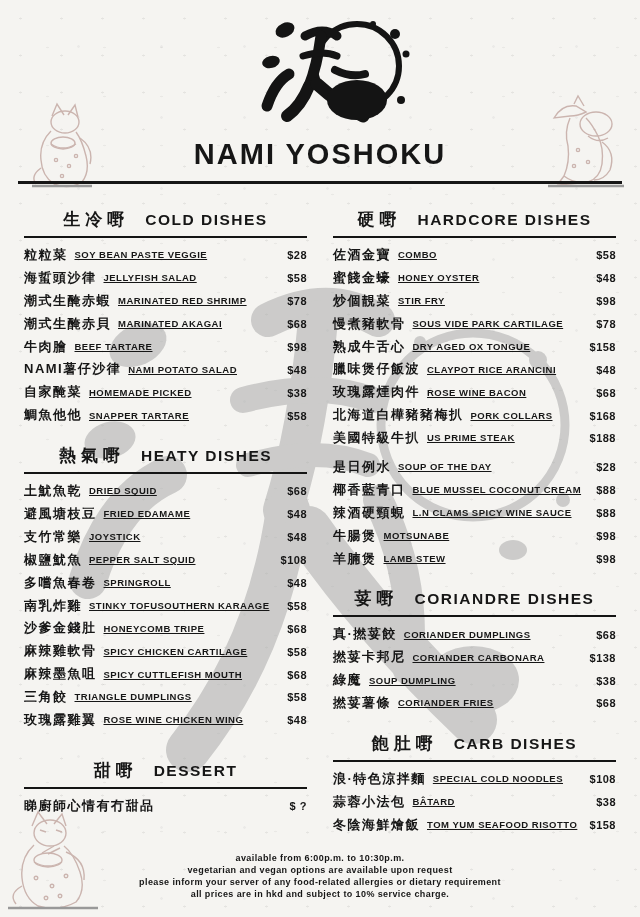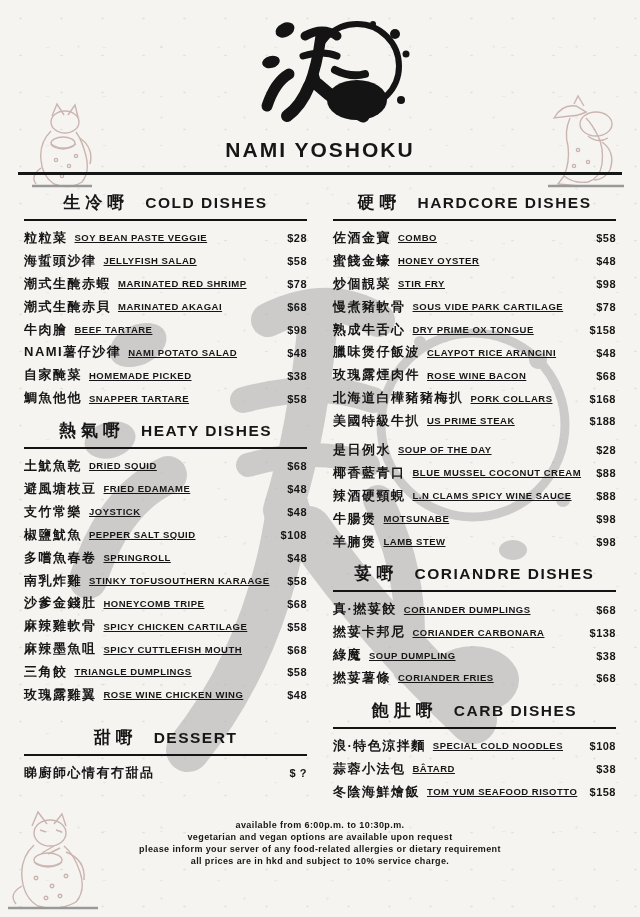--- a/index.html
+++ b/index.html
@@ -10,29 +10,29 @@
       radial-gradient(rgba(0,0,0,.07) 1px, transparent 1.2px),
       radial-gradient(rgba(0,0,0,.05) 1px, transparent 1.2px),
       radial-gradient(rgba(0,0,0,.04) 1.4px, transparent 1.6px);
     background-size:41px 37px,57px 49px,83px 71px;
     background-position:0 0,19px 23px,37px 11px;
     font-family:"Liberation Sans",sans-serif;color:#161616;
   }
   
   .header{position:relative;z-index:2;text-align:center;padding-top:14px;}
   .logo{display:block;margin:0 auto;}
-  .brand{font-size:21px;font-weight:bold;letter-spacing:2px;margin:2px 0 10px 0;}
+  .brand{font-size:29px;font-weight:bold;letter-spacing:2px;margin:2px 0 10px 0;}
   .top-rule{height:3px;background:#161616;margin:0 18px;}
   
   .columns{position:relative;z-index:2;display:flex;gap:26px;padding:16px 24px 0 24px;}
   .col{flex:1;min-width:0;}
   .menu-section{margin-bottom:12px;}
   .sec-head{display:flex;justify-content:center;align-items:baseline;gap:16px;
             border-bottom:2px solid #141414;padding-bottom:5px;margin-bottom:9px;}
-  .sec-zh{font-size:17px;font-weight:bold;letter-spacing:5px;}
+  .sec-zh{font-size:17px;font-weight:bold;letter-spacing:5px;margin-top:8px;}
   .sec-en{font-size:15.5px;font-weight:bold;letter-spacing:1.5px;}
   .item{display:flex;align-items:center;margin-bottom:6px;line-height:1.3;}
   .i-zh{font-size:13px;font-weight:bold;letter-spacing:1.5px;white-space:nowrap;}
   .i-en{font-size:9.5px;font-weight:bold;letter-spacing:.5px;margin-left:7px;white-space:nowrap;text-decoration:underline;}
   .i-en:empty{display:none;margin:0;}
   .i-price{margin-left:auto;font-size:11px;font-weight:bold;padding-left:6px;letter-spacing:.5px;}
   .col-left .menu-section:last-of-type{margin-top:22px;}
   
   .footer{position:relative;z-index:2;text-align:center;margin-top:6px;
           font-size:9px;font-weight:bold;line-height:1.35;letter-spacing:.4px;}
@@ -314,21 +314,21 @@
   </div>
 
   <div class="item">
     <span class="i-zh">慢煮豬軟骨</span>
     <span class="i-en">SOUS VIDE PARK CARTILAGE</span>
     <span class="i-price">$78</span>
   </div>
 
   <div class="item">
     <span class="i-zh">熟成牛舌心</span>
-    <span class="i-en">DRY PRIME OX TONGUE</span>
+    <span class="i-en">DRY AGED OX TONGUE</span>
     <span class="i-price">$158</span>
   </div>
 
   <div class="item">
     <span class="i-zh">臘味煲仔飯波</span>
     <span class="i-en">CLAYPOT RICE ARANCINI</span>
     <span class="i-price">$48</span>
   </div>
 
   <div class="item">

